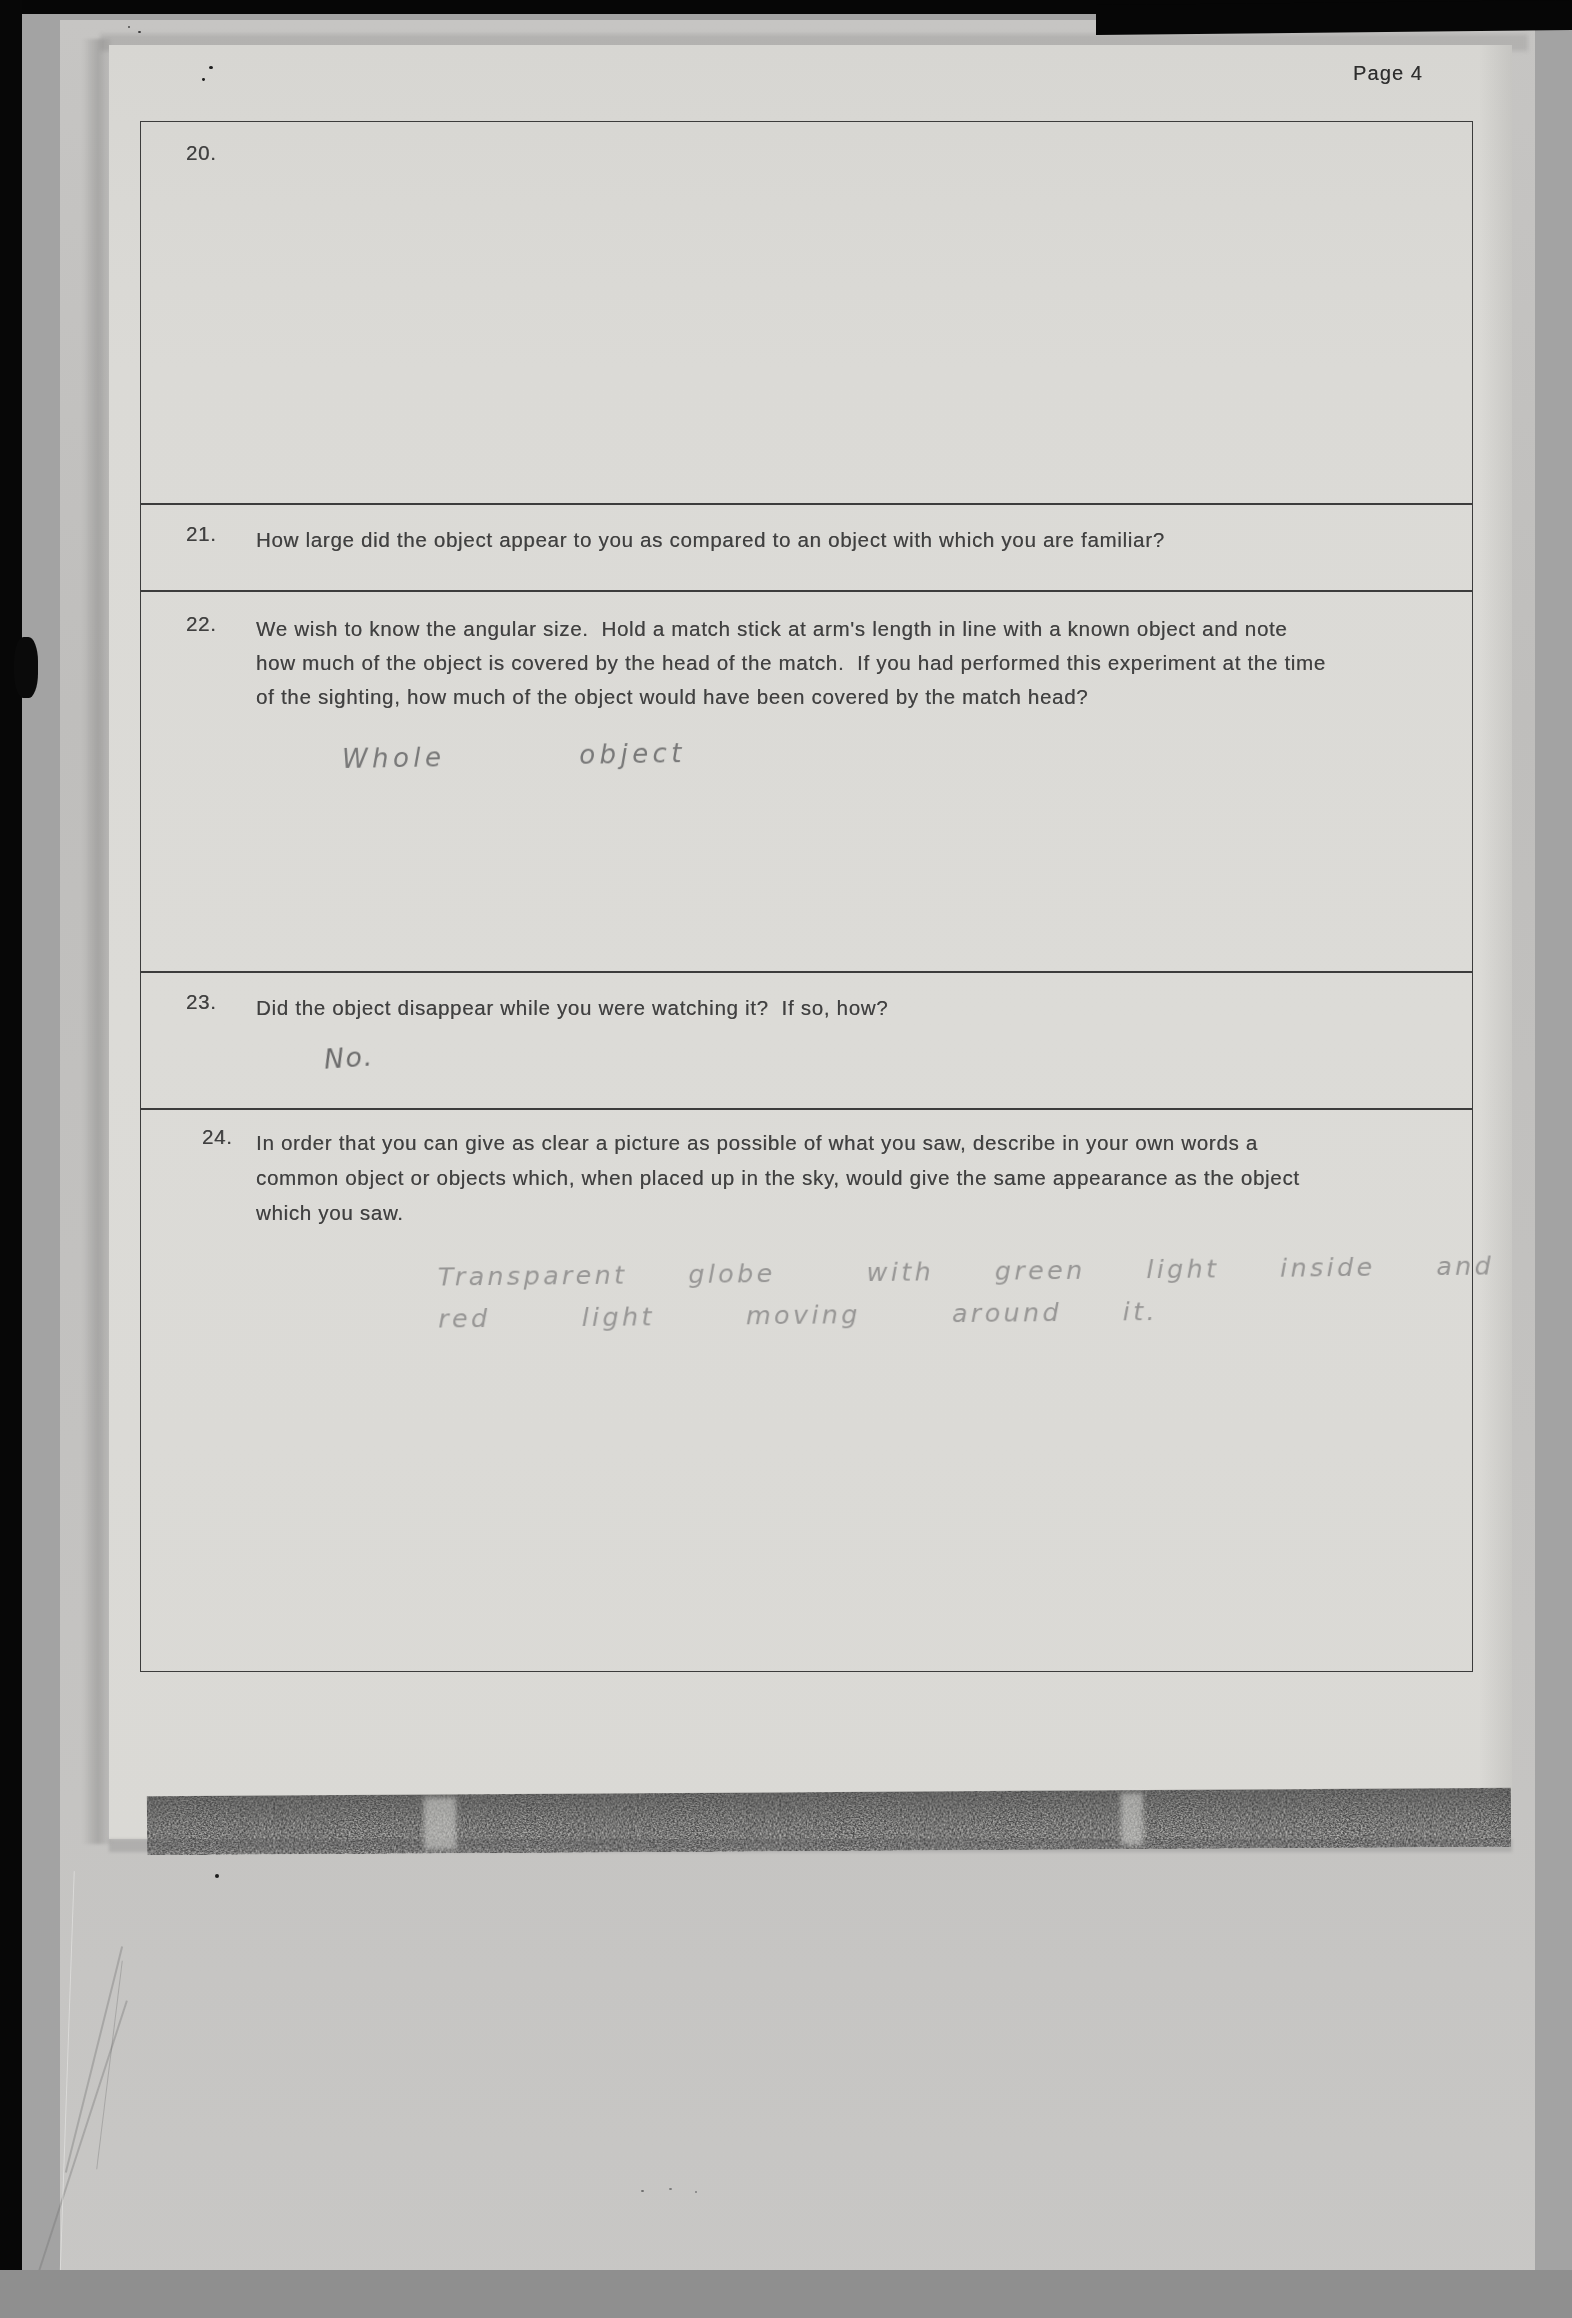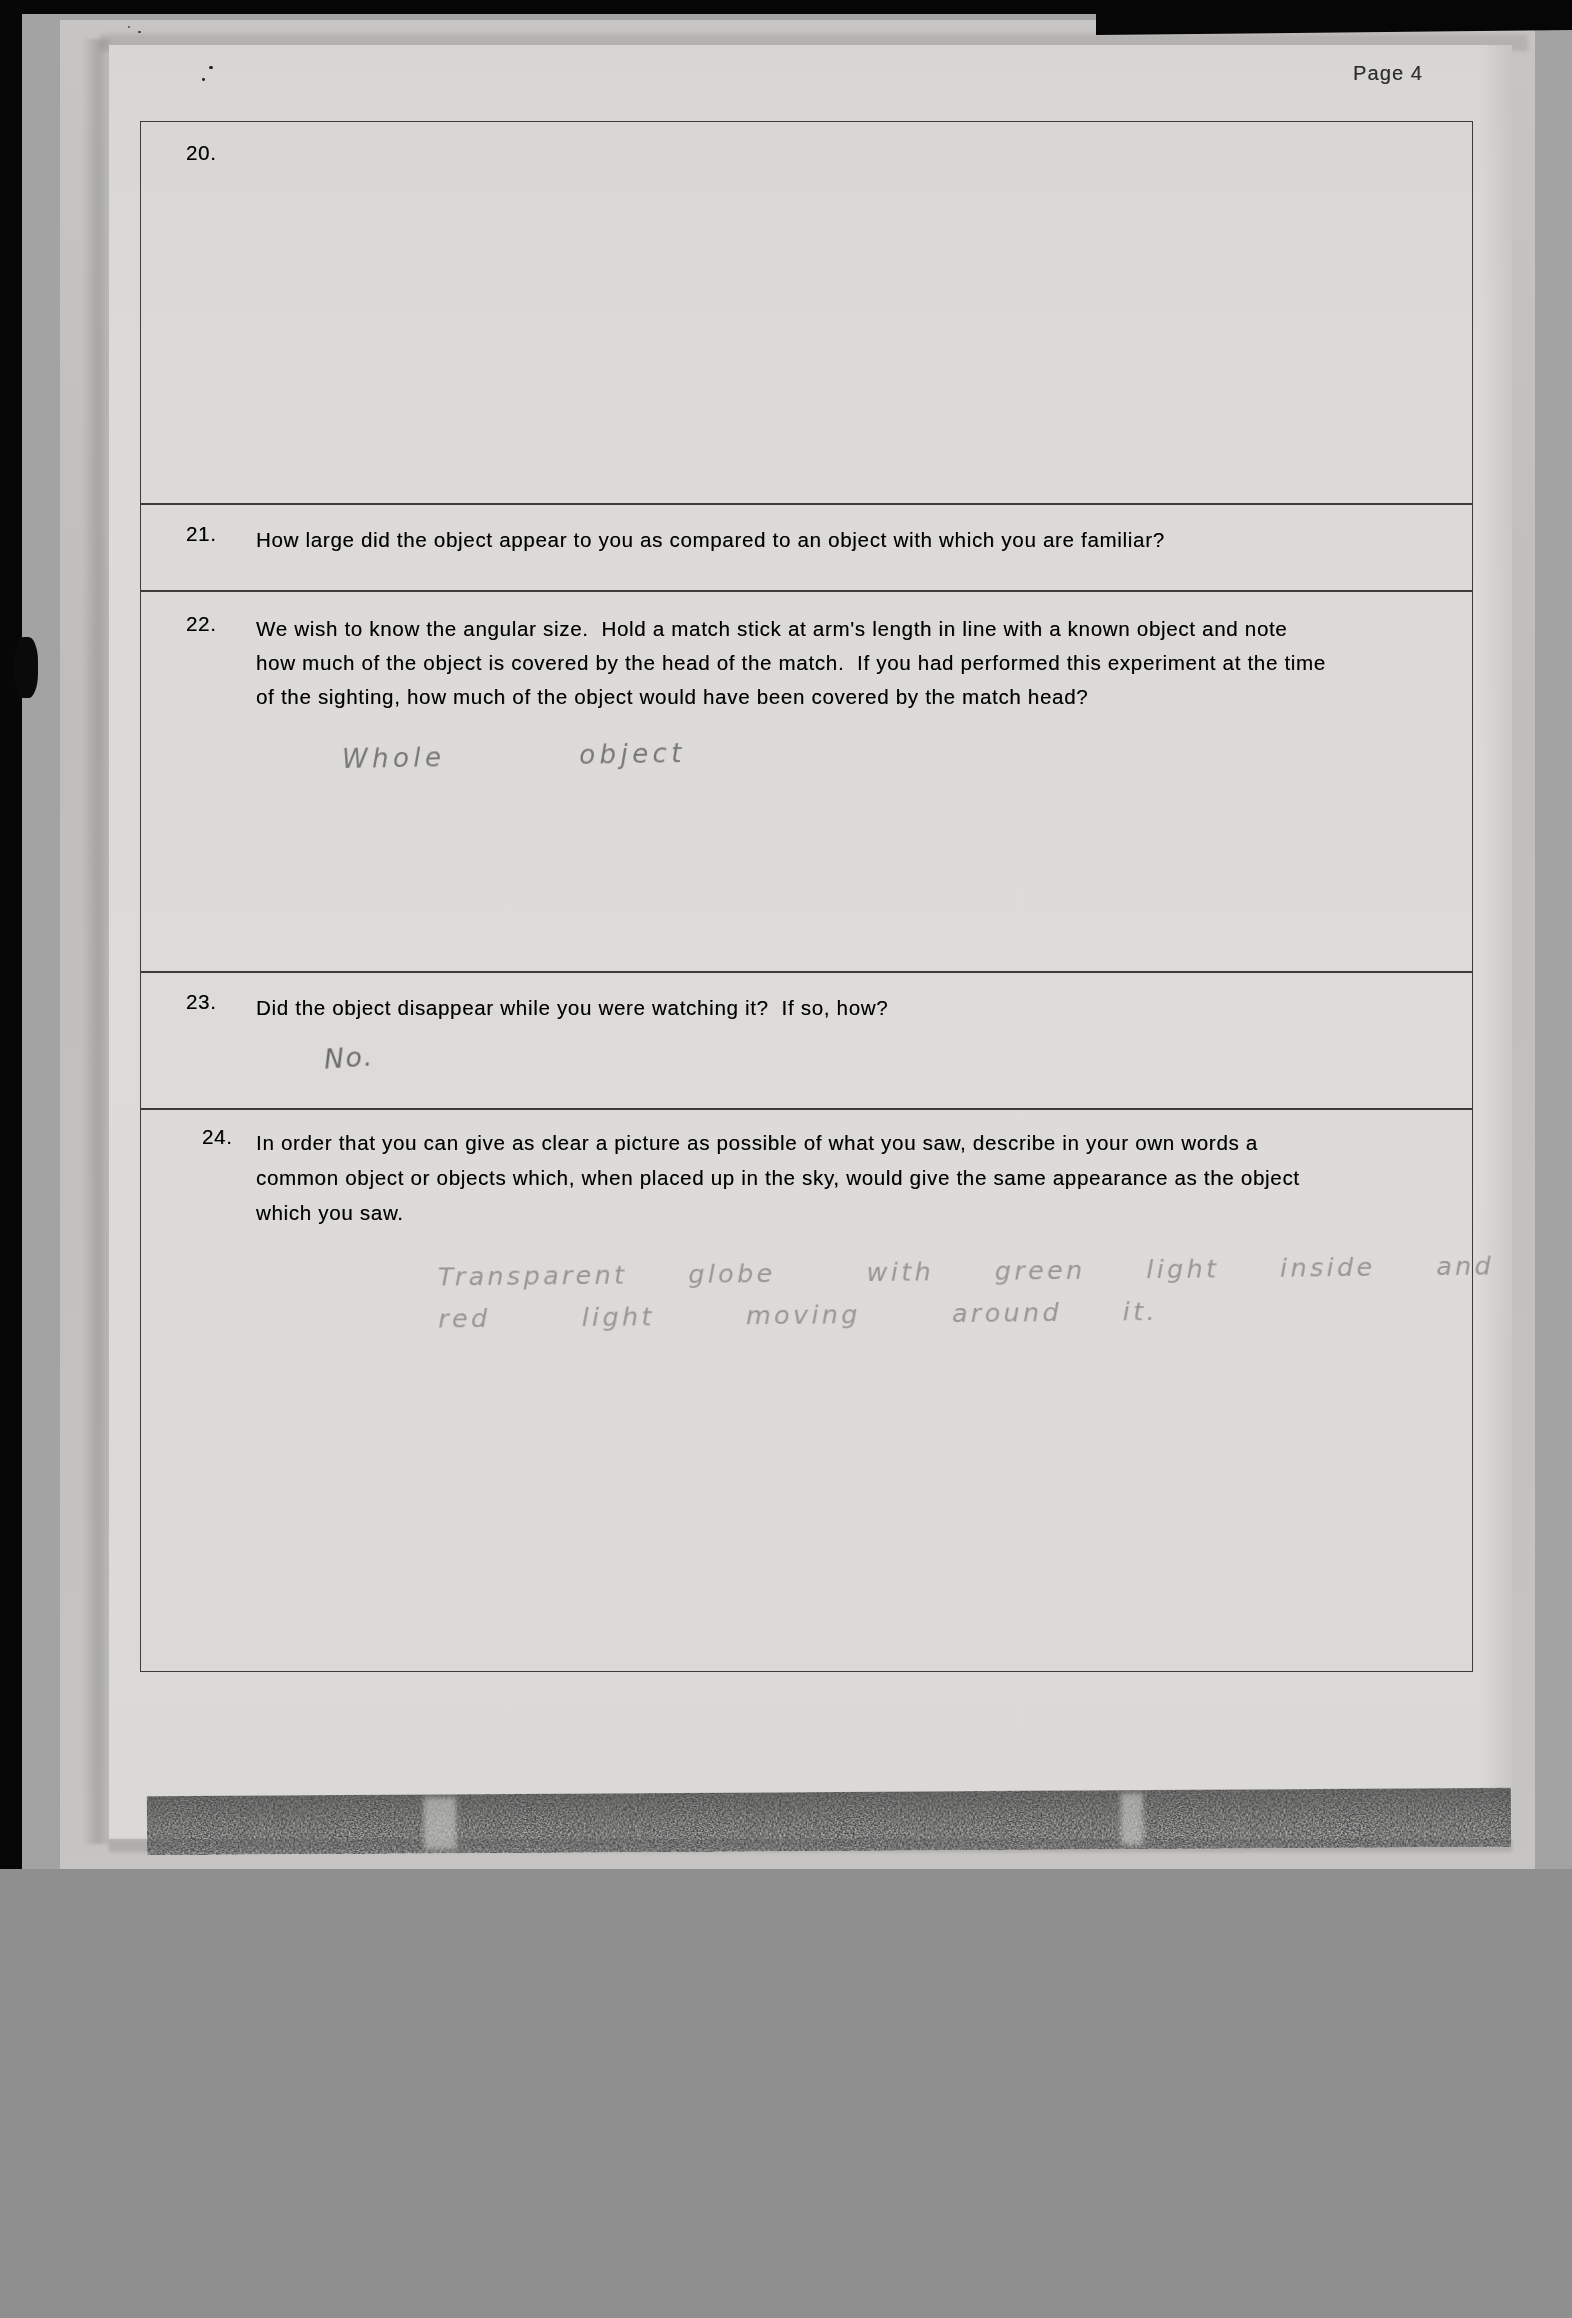--- a/index.html
+++ b/index.html
@@ -1,18 +1,18 @@
 <!DOCTYPE html>
 <html style="font-size:8.9px"><head>
 <meta charset="utf-8">
 <style>
   html,body{margin:0;padding:0;background:#8f8f8f;}
   .page{
     position:relative;
-    width:1572px;height:1869px;
+    width:1572px;height:2270px;
     background:#a3a3a3;
     overflow:hidden;
     font-family:"Liberation Sans",sans-serif;
   }
   .film-top{position:absolute;left:0;top:0;width:1572px;height:14.4px;background:#060606;}
   .film-top-right{position:absolute;right:0;top:0;width:476px;height:30px;background:#060606;transform:skewY(-0.6deg);transform-origin:right top;}
   .film-left{position:absolute;left:0;top:0;width:22px;height:2319px;background:#070707;}
   .film-blob{position:absolute;left:14.4px;top:637px;width:24px;height:61px;background:#0a0a0a;border-radius:40%;}
   .photo-sheet{
     position:absolute;left:60px;top:20px;width:1475px;height:2299px;
@@ -27,21 +27,21 @@
   .white-sheet-right-shade{position:absolute;right:0;top:0;width:33px;height:100%;background:linear-gradient(90deg,rgba(90,90,90,0),rgba(90,90,90,.14));}
   .sheet-bottom-shadow{position:absolute;left:109px;top:1839px;width:1403px;height:13.3px;background:rgba(80,80,80,.18);filter:blur(1.7px);}
   .form-box{
     position:absolute;left:140px;top:121px;width:1333px;height:1551px;
     border:1.7px solid #3c3c3c;
     box-sizing:border-box;
   }
   .divider{position:absolute;left:-1.1px;width:1332px;height:1.7px;background:#3c3c3c;}
   .typed{
     position:absolute;
-    color:#000000;
+    color:#404040;
     font-size:20.5px;
     letter-spacing:0.7px;
     white-space:pre-wrap;
     text-shadow:0.3px 0.3px 0.6px rgba(40,40,40,.55);
   }
   .qnum{width:50px;}
   .hand{
     position:absolute;
     font-family:"DejaVu Sans",sans-serif;
     font-style:italic;

